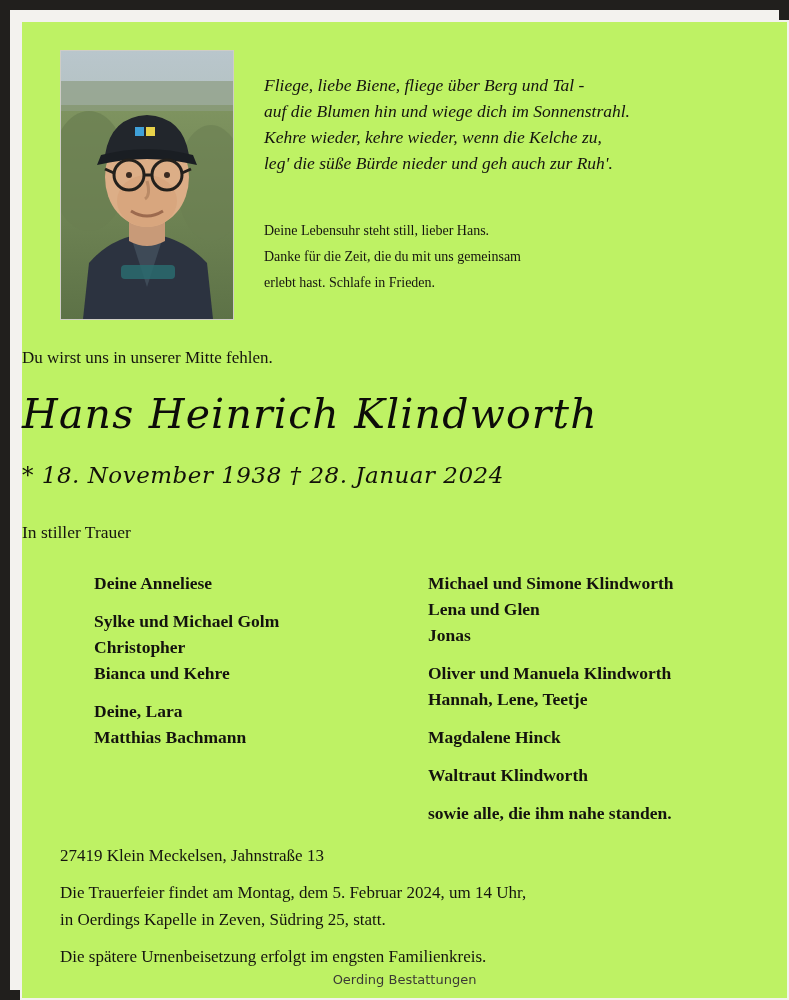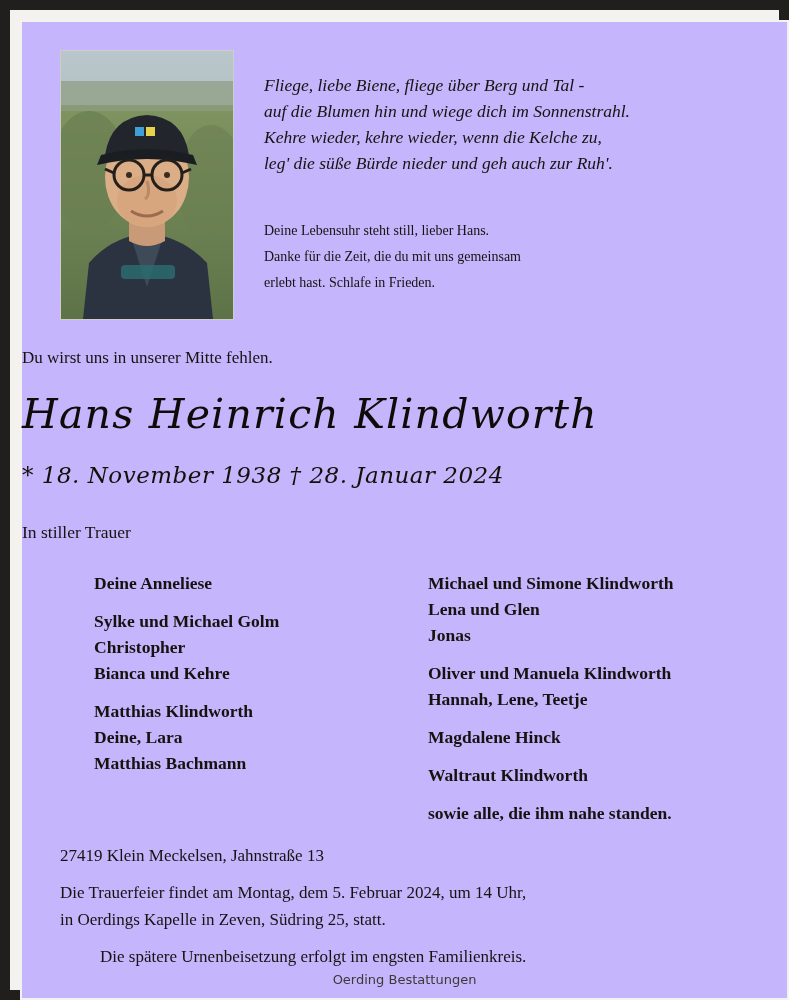--- a/index.html
+++ b/index.html
@@ -29,21 +29,21 @@
     height: 980px;
     box-sizing: border-box;
     border: 2px solid #f3f2ee;
     background: #f6f5f1;
     padding: 0;
   }
   .sheet {
     position: relative;
     width: 100%;
     height: 100%;
-    background: #c4b5fd;
+    background: #bef264;
   }
 
   
   .top {
     position: absolute;
     left: 0; top: 0;
     width: 100%;
     height: 300px;
   }
   .portrait {
@@ -139,21 +139,21 @@
   .footer {
     position: absolute;
     left: 38px;
     top: 820px;
     width: 700px;
     font-size: 17px;
     line-height: 27px;
     color: #15140f;
   }
   .footer .blk { margin-bottom: 10px; }
-  .footer .blk:last-child { margin-bottom: 0; margin-left: 40px; }
+  .footer .blk:last-child { margin-bottom: 0; }
   .footer div { white-space: nowrap; }
 
   .provider {
     position: absolute;
     left: 0;
     top: 950px;
     width: 100%;
     text-align: center;
     font-family: "DejaVu Sans", sans-serif;
     font-size: 13px;
@@ -237,21 +237,20 @@
         <div class="col col-left">
           <div class="grp">
             <div>Deine Anneliese</div>
           </div>
           <div class="grp">
             <div>Sylke und Michael Golm</div>
             <div>Christopher</div>
             <div>Bianca und Kehre</div>
           </div>
           <div class="grp">
-            <div>Matthias Klindworth</div>
             <div>Deine, Lara</div>
             <div>Matthias Bachmann</div>
           </div>
         </div>
 
         <div class="col col-right">
           <div class="grp">
             <div>Michael und Simone Klindworth</div>
             <div>Lena und Glen</div>
             <div>Jonas</div>

